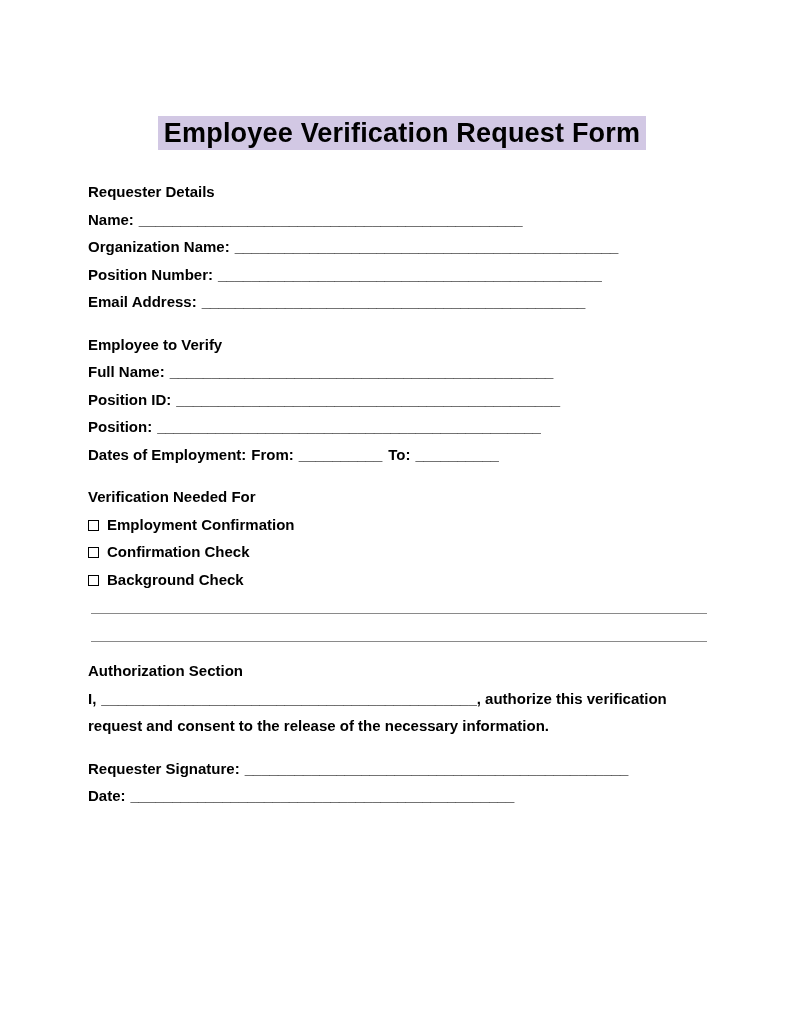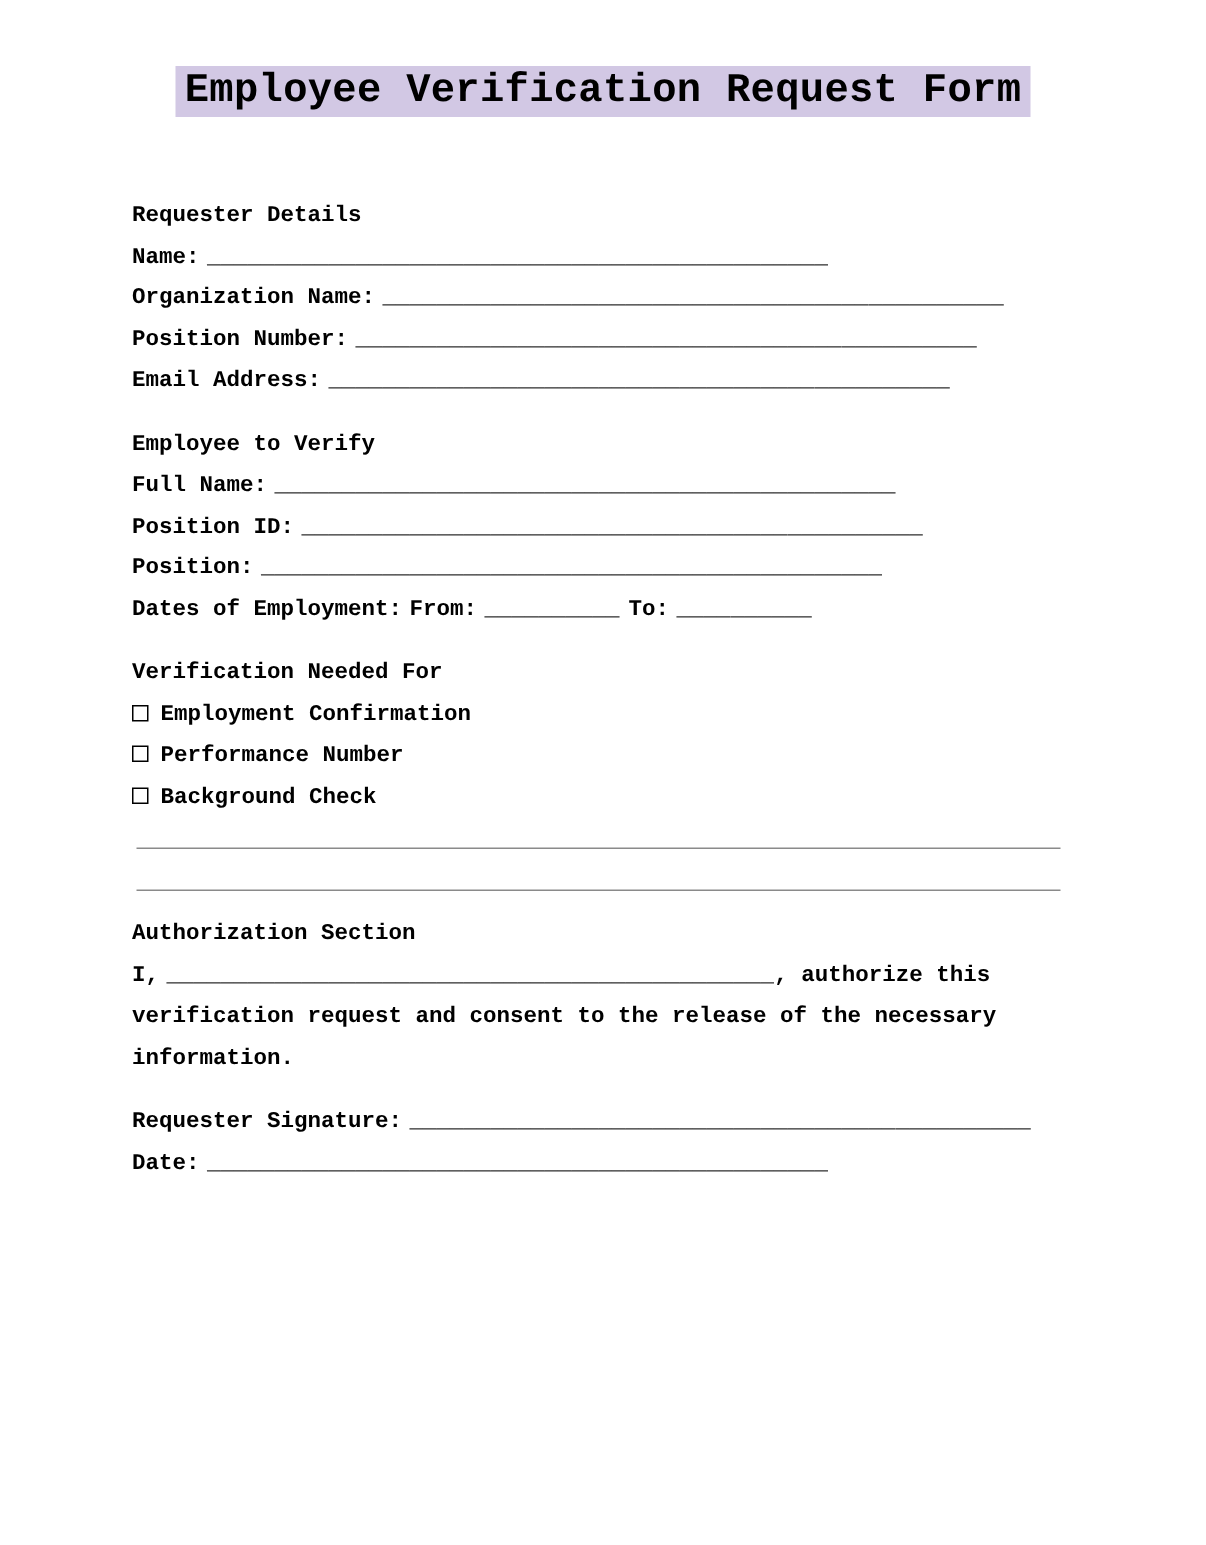--- a/index.html
+++ b/index.html
@@ -3,38 +3,38 @@
 <meta charset="utf-8">
 <style>
   * { box-sizing: border-box; margin: 0; padding: 0; }
   html, body { background: #ffffff; }
   .page {
     position: relative;
     width: 804px;
     height: 916px;
     margin: 0 auto;
     background: #ffffff;
-    font-family: Liberation Mono, monospace;
+    font-family: Liberation Sans, sans-serif;
     color: #000000;
-    padding: 44px 88px 0 88px;
+    padding: 116px 88px 0 88px;
     overflow: hidden;
   }
   .title {
     text-align: center;
     font-size: 27px;
     font-weight: 700;
     line-height: 34px;
     letter-spacing: 0.2px;
   }
   .title .hl {
     background: var(--highlight, #d2c8e4);
     padding: 2px 6px;
   }
   .section { margin-top: 15px; }
-  .section.first { margin-top: 52px; }
+  .section.first { margin-top: 28px; }
   .row, .heading {
     font-size: 15px;
     font-weight: 700;
     line-height: 27.5px;
     white-space: nowrap;
   }
   .lbl { margin-right: 5px; }
   .line { letter-spacing: 0; }
   .inline-lbl { margin-left: 6px; margin-right: 5px; }
   .checkbox {
@@ -120,21 +120,21 @@
       <span class="lbl">Dates of Employment:</span><span class="lbl">From:</span><span class="line">__________</span><span class="inline-lbl">To:</span><span class="line">__________</span>
     </div>
   </div>
 
   <div class="section">
     <div class="heading">Verification Needed For</div>
     <div class="row">
       <span class="checkbox"></span><span class="lbl">Employment Confirmation</span>
     </div>
     <div class="row">
-      <span class="checkbox"></span><span class="lbl">Performance Number</span>
+      <span class="checkbox"></span><span class="lbl">Confirmation Check</span>
     </div>
     <div class="row">
       <span class="checkbox"></span><span class="lbl">Background Check</span>
     </div>
   </div>
 
   <div class="section">
     <div class="notes-lines">
       <div class="rule"></div>
       <div class="rule"></div>

